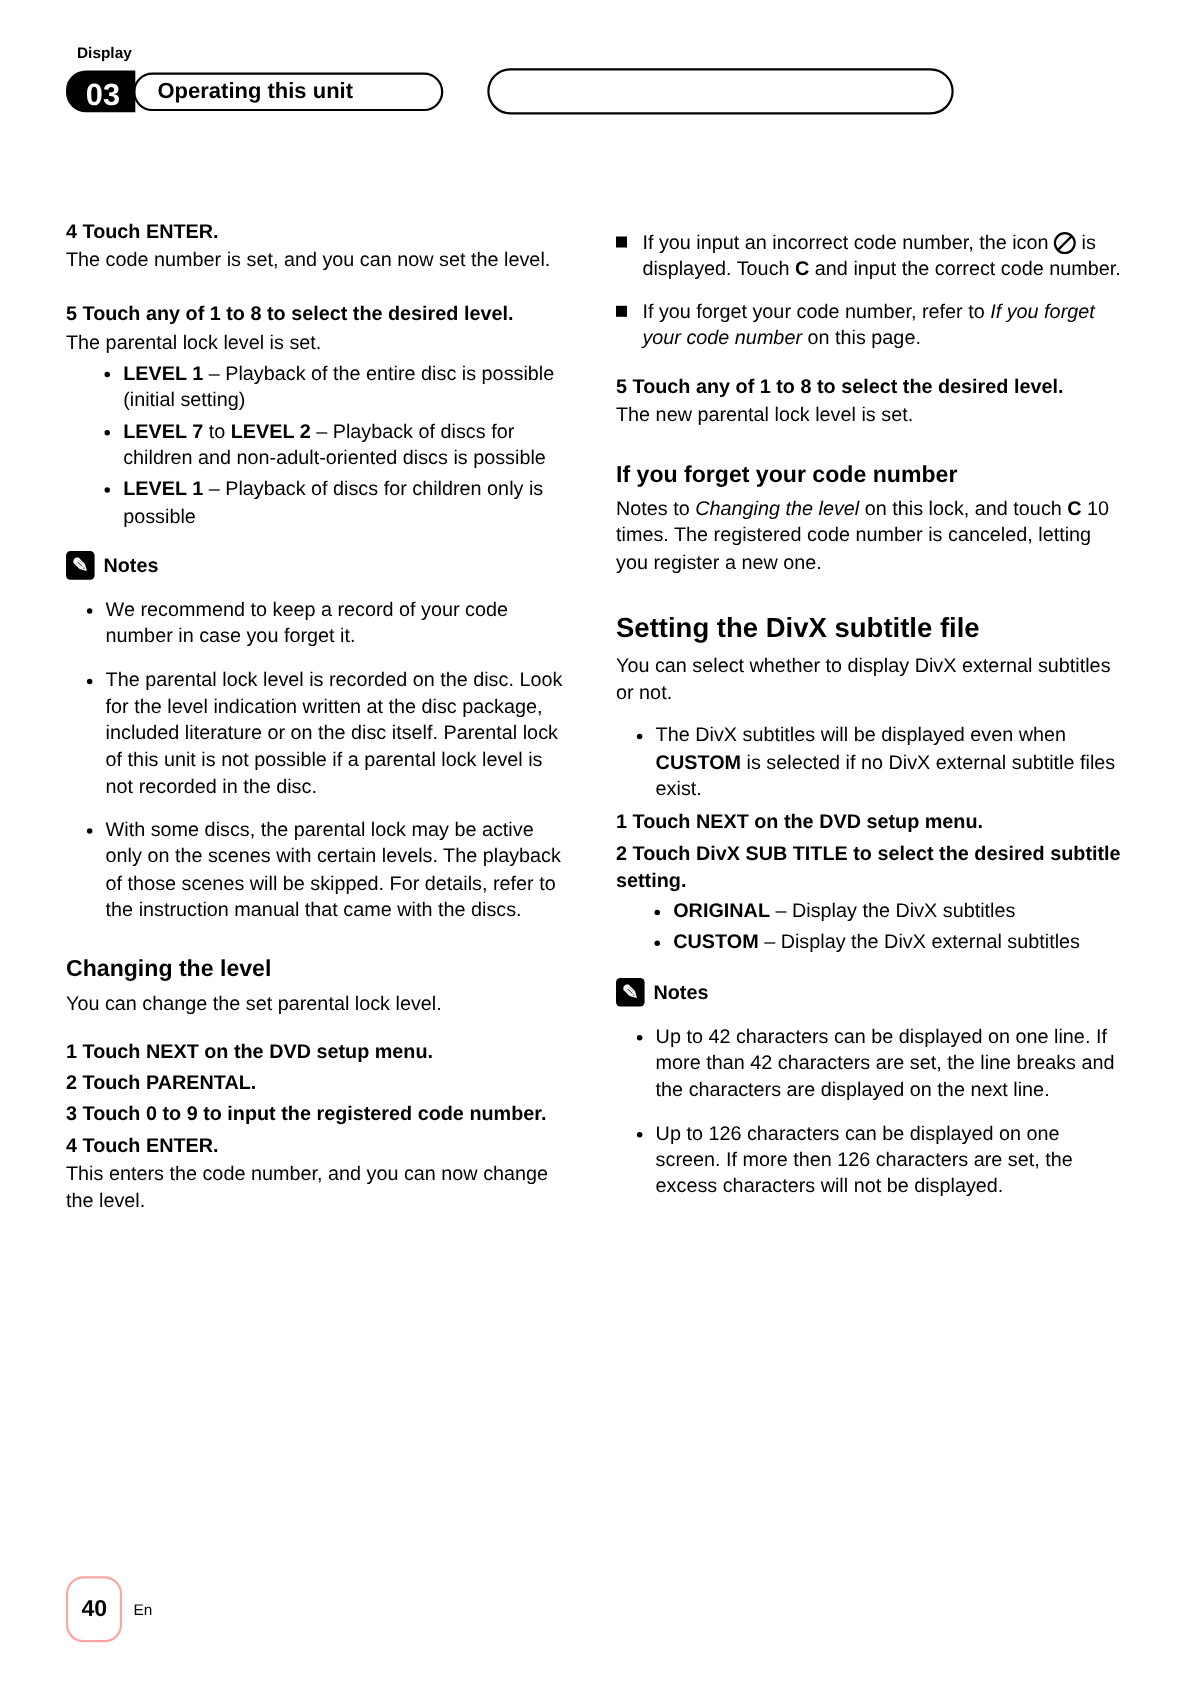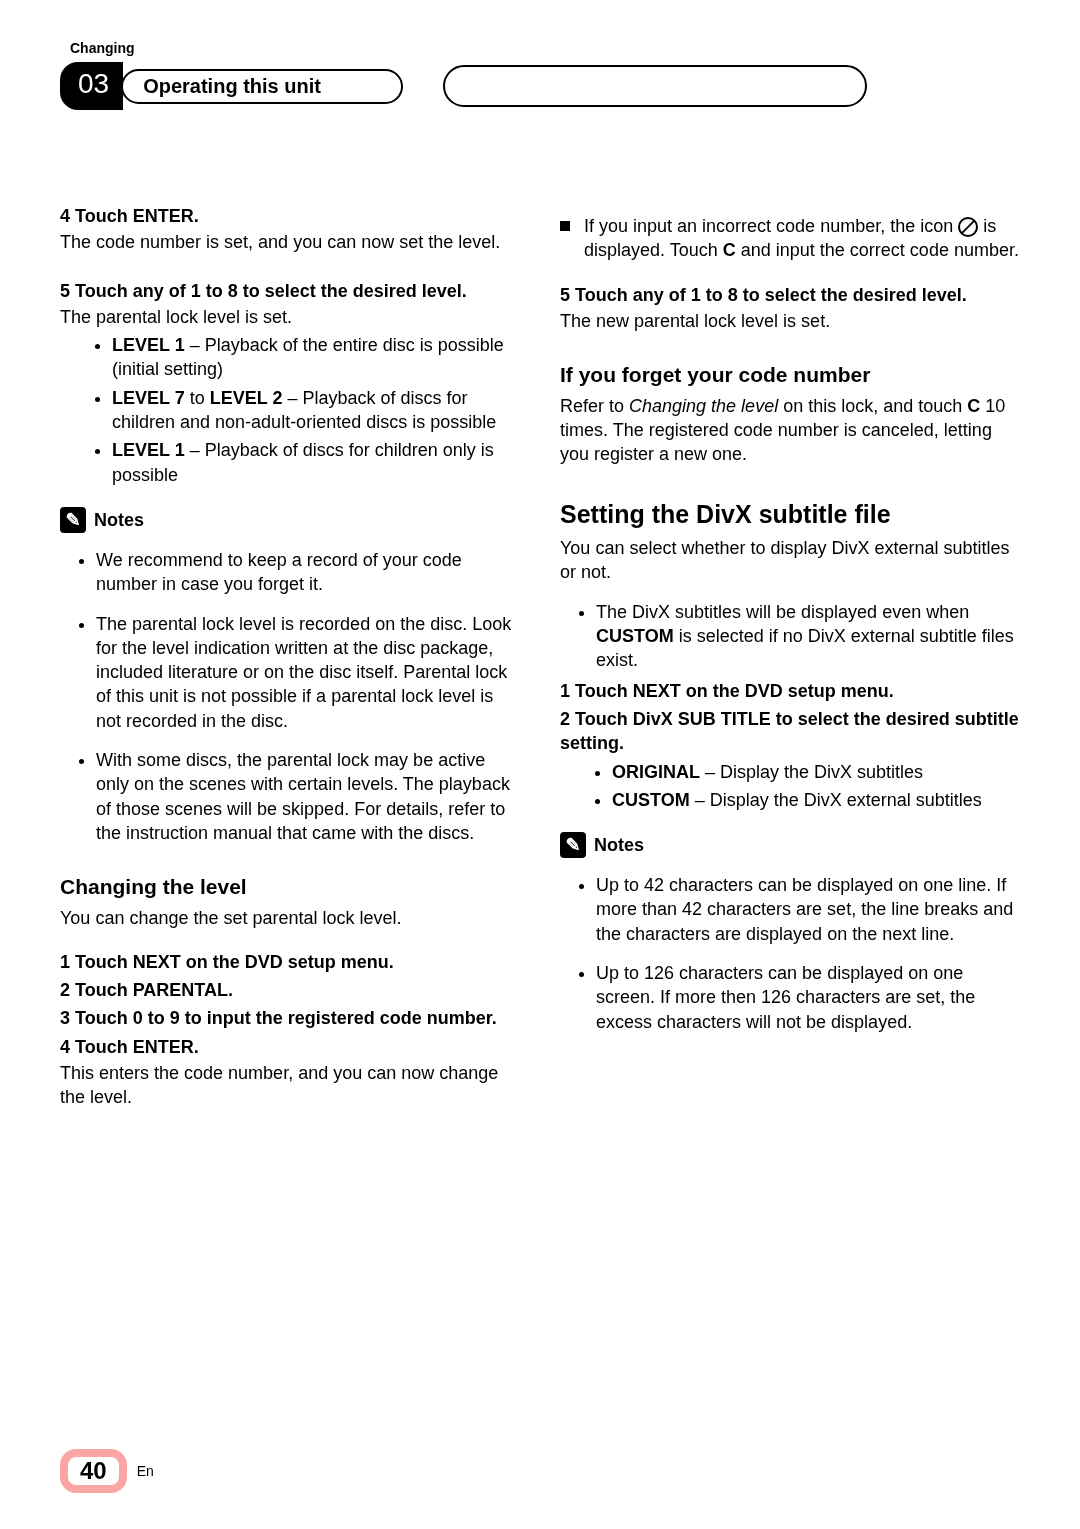--- a/index.html
+++ b/index.html
@@ -22,24 +22,24 @@
     margin-left: 10px;
   }
   .header-row {
     display: flex;
     align-items: center;
     margin-bottom: 90px;
   }
   .chapter-badge {
     background: #000;
     color: #fff;
-    font-weight: normal;
+    font-weight: bold;
     font-size: 28px;
     border-radius: 18px 0 0 18px;
-    padding: 6px 14px 10px 18px;
+    padding: 6px 14px 0 18px;
   }
   .chapter-title-pill {
     border: 2px solid #000;
     border-radius: 22px;
     padding: 4px 80px 4px 20px;
     font-size: 20px;
     font-weight: bold;
     margin-left: -2px;
   }
   .empty-pill {
@@ -149,36 +149,36 @@
   }
   .footer {
     position: absolute;
     bottom: 36px;
     left: 60px;
     display: flex;
     align-items: center;
     gap: 10px;
   }
   .page-num {
-    border: 8px solid #fca5a5;
+    border: 2px solid #fca5a5;
     border-radius: 16px;
-    padding: 0 12px;
-    font-weight: bold;
-    font-size: 24px;
+    padding: 16px 12px;
+    font-weight: bold;
+    font-size: 21px;
   }
   .lang {
     font-weight: normal;
     font-size: 14px;
   }
 </style>
 </head>
 <body>
 
 <div class="page">
-  <div class="section-label">Changing</div>
+  <div class="section-label">Display</div>
   <div class="header-row">
     <div class="chapter-badge">03</div>
     <div class="chapter-title-pill">Operating this unit</div>
     <div class="empty-pill"></div>
   </div>
 
   <div class="columns">
 
     <div class="col">
       <div class="step-head">4   Touch ENTER.</div>
@@ -211,27 +211,31 @@
       <div class="step-head">3   Touch 0 to 9 to input the registered code number.</div>
       <div class="step-head">4   Touch ENTER.</div>
       <div class="body-text">This enters the code number, and you can now change the level.</div>
     </div>
 
     <div class="col">
       <div class="square-bullet">
         <div class="sq"></div>
         <div><span>If you input an incorrect code number, the icon </span><span class="nope-icon"></span><span> is displayed. Touch </span><b>C</b><span> and input the correct code number.</span></div>
       </div>
+      <div class="square-bullet">
+        <div class="sq"></div>
+        <div><span>If you forget your code number, refer to </span><span class="italic">If you forget your code number</span><span> on this page.</span></div>
+      </div>
 
       <div class="step-head" style="margin-top:20px">5   Touch any of 1 to 8 to select the desired level.</div>
       <div class="body-text">The new parental lock level is set.</div>
 
       <div class="h2">If you forget your code number</div>
       <div class="body-text">
-        <span>Refer to </span><span class="italic">Changing the level</span><span> on this lock, and touch </span><b>C</b><span> 10 times. The registered code number is canceled, letting you register a new one.</span>
+        <span>Notes to </span><span class="italic">Changing the level</span><span> on this lock, and touch </span><b>C</b><span> 10 times. The registered code number is canceled, letting you register a new one.</span>
       </div>
 
       <div class="h1">Setting the DivX subtitle file</div>
       <div class="body-text">You can select whether to display DivX external subtitles or not.</div>
       <ul class="notes-list" style="margin-top:6px">
         <li><span>The DivX subtitles will be displayed even when </span><b>CUSTOM</b><span> is selected if no DivX external subtitle files exist.</span></li>
       </ul>
 
       <div class="step-head">1   Touch NEXT on the DVD setup menu.</div>
       <div class="step-head">2   Touch DivX SUB TITLE to select the desired subtitle setting.</div>

